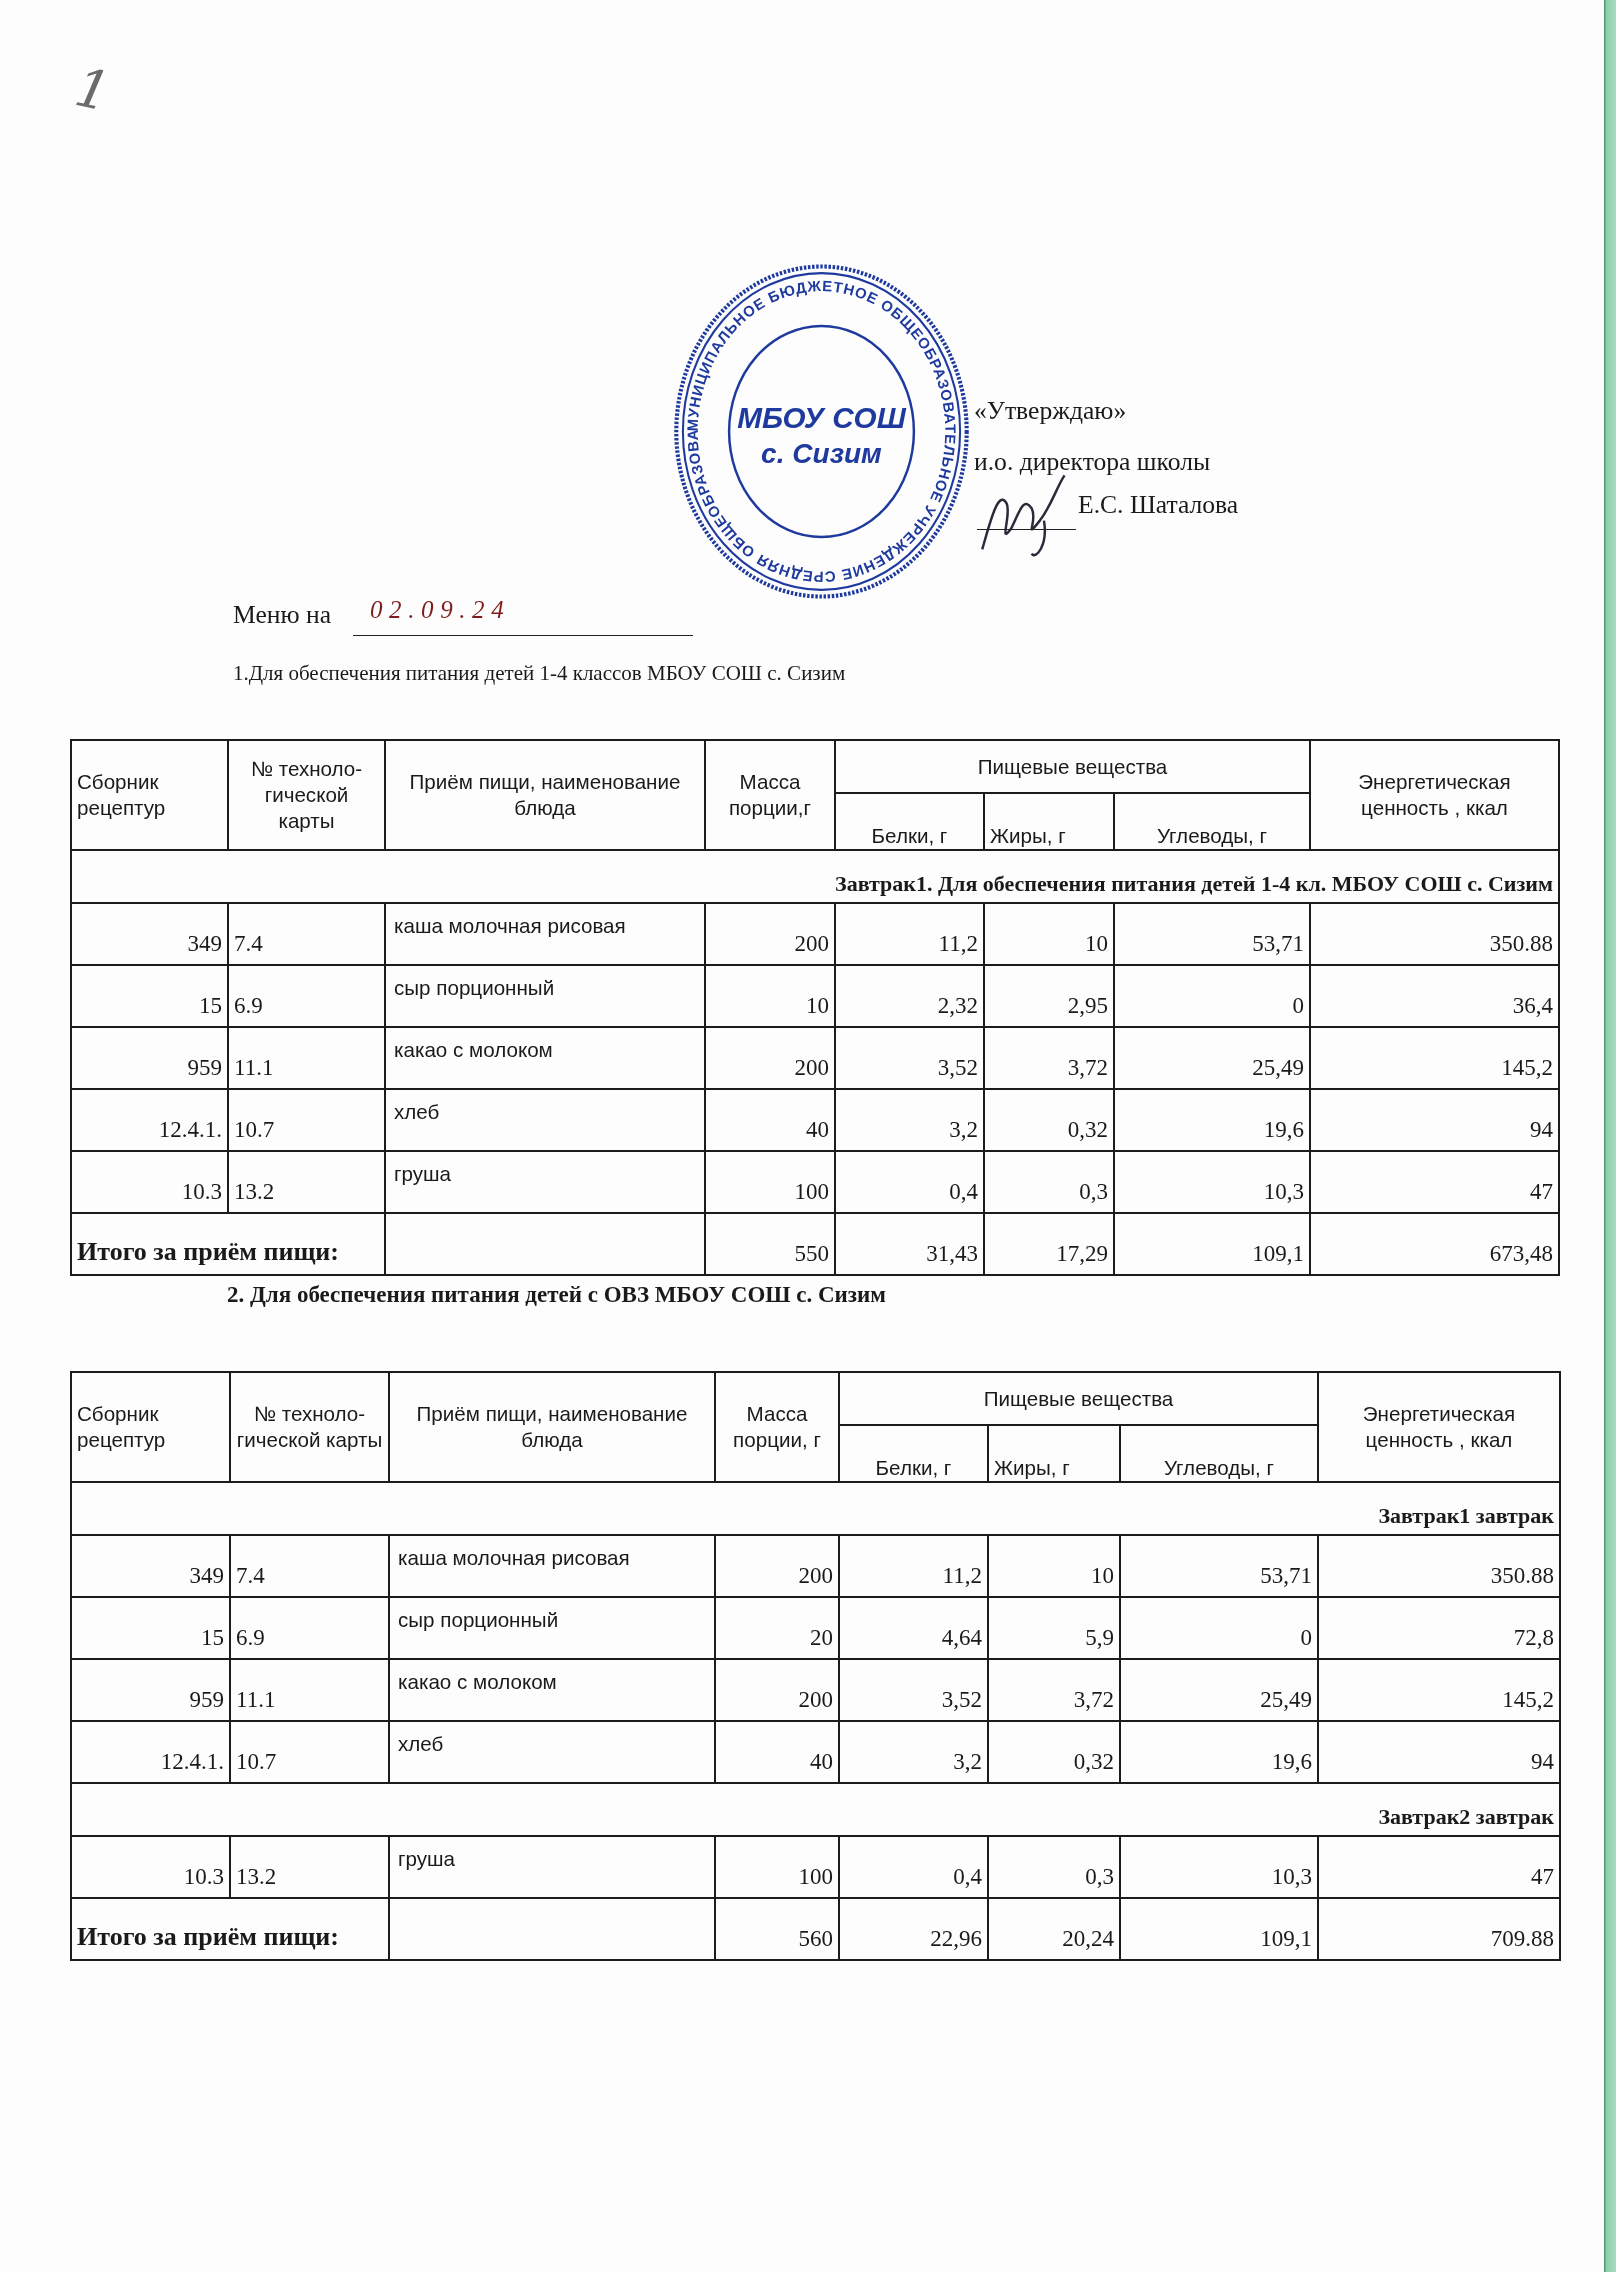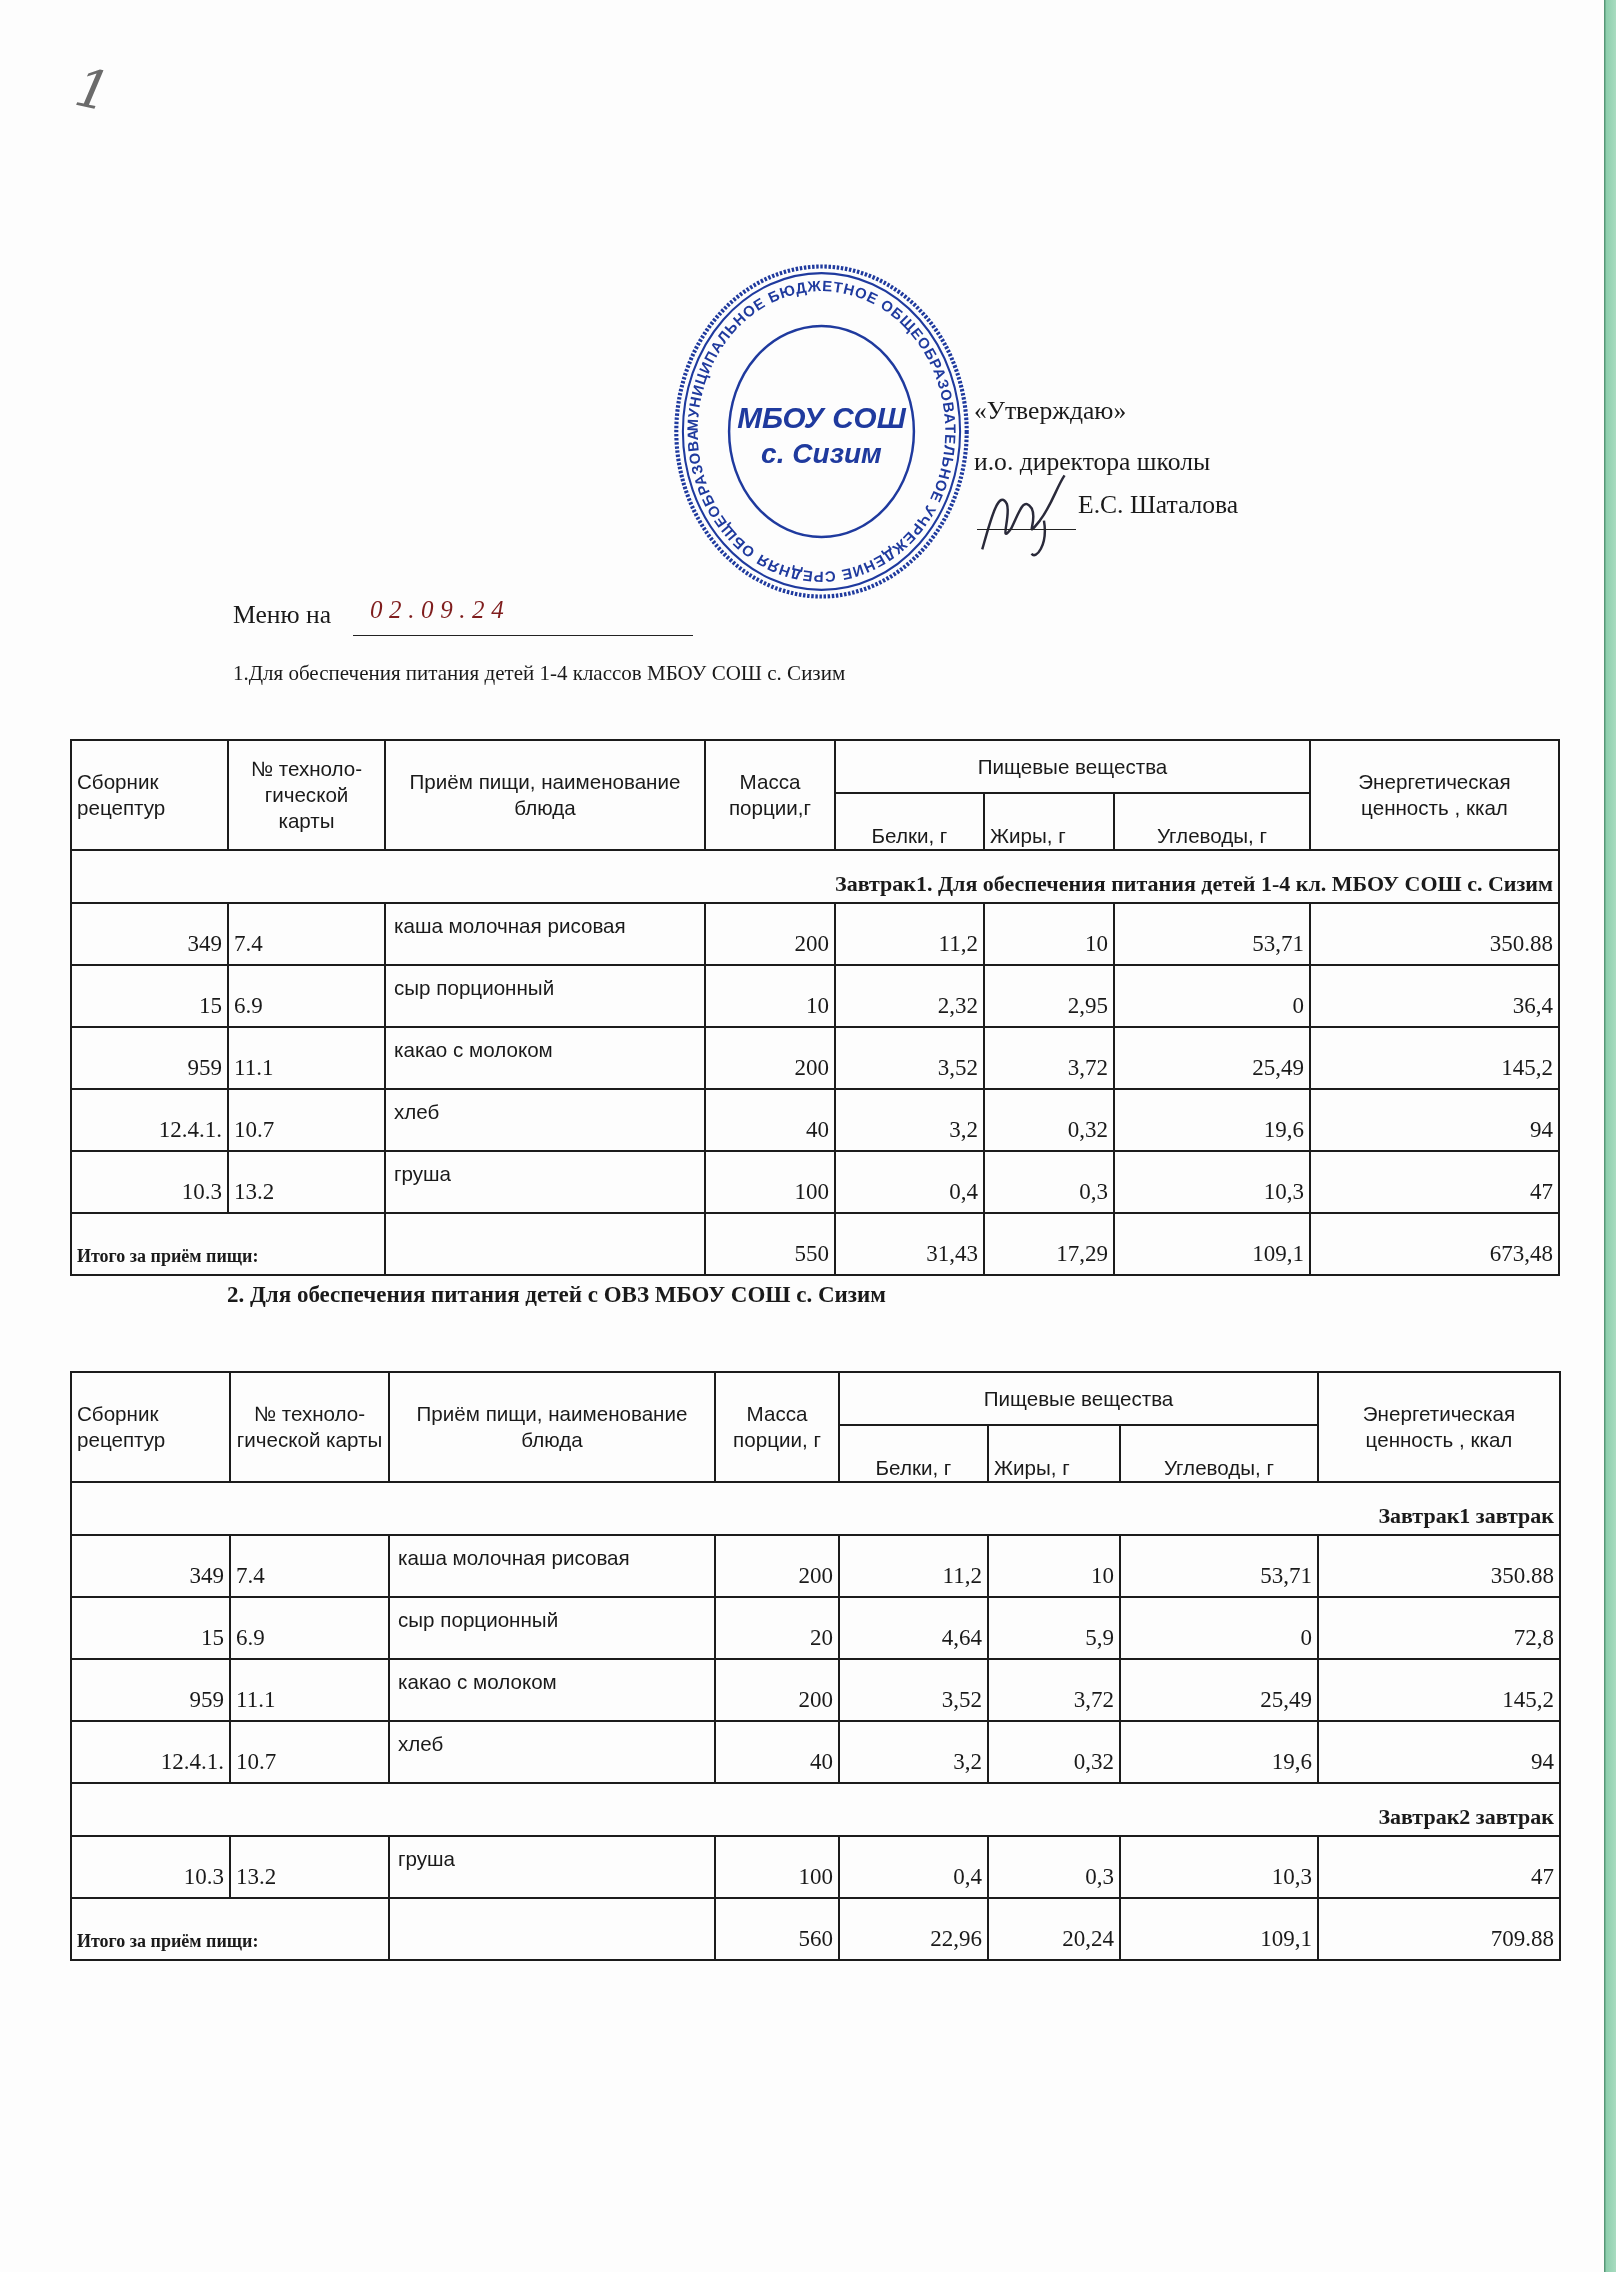--- a/index.html
+++ b/index.html
@@ -45,21 +45,21 @@
     border-collapse: collapse; table-layout: fixed;
     font-family: "Liberation Sans", sans-serif; font-size: 20.6px; border-radius: 25px;
   }
   table.menu td, table.menu th { border: 2.1px solid #1c1c1c; padding: 0 5px; }
   table.menu th { font-weight: normal; text-align: center; line-height: 1.25; }
   table.menu th.left { text-align: left; }
   table.menu td.num { text-align: right; vertical-align: bottom; padding-bottom: 6.6px; font-family: "Liberation Serif", serif; font-size: 23px; }
   table.menu td.code { text-align: left; vertical-align: bottom; padding-bottom: 6.6px; font-family: "Liberation Serif", serif; font-size: 23px; }
   table.menu td.dish { text-align: left; vertical-align: top; padding-top: 10px; padding-left: 8px; }
   table.menu td.empty { }
-  table.menu td.total-label { vertical-align: bottom; padding-bottom: 6.6px; font-family: "Liberation Serif", serif; font-weight: bold; font-size: 18px; }
+  table.menu td.total-label { vertical-align: bottom; padding-bottom: 6.6px; font-family: "Liberation Serif", serif; font-weight: bold; font-size: 26px; }
   table.menu tr.section td {
     vertical-align: bottom; padding-bottom: 5px; font-family: "Liberation Serif", serif;
     font-weight: bold; font-size: 22px; text-align: right;
   }
   .section-meal { display: inline-block; width: 161px; }
   #table1 { top: 739px; }
   #table2 { top: 1371px; }
   tr.hdr1 th { height: 51px; }
   tr.hdr2 th { height: 55px; }
   tr.section td { height: 46px; }

